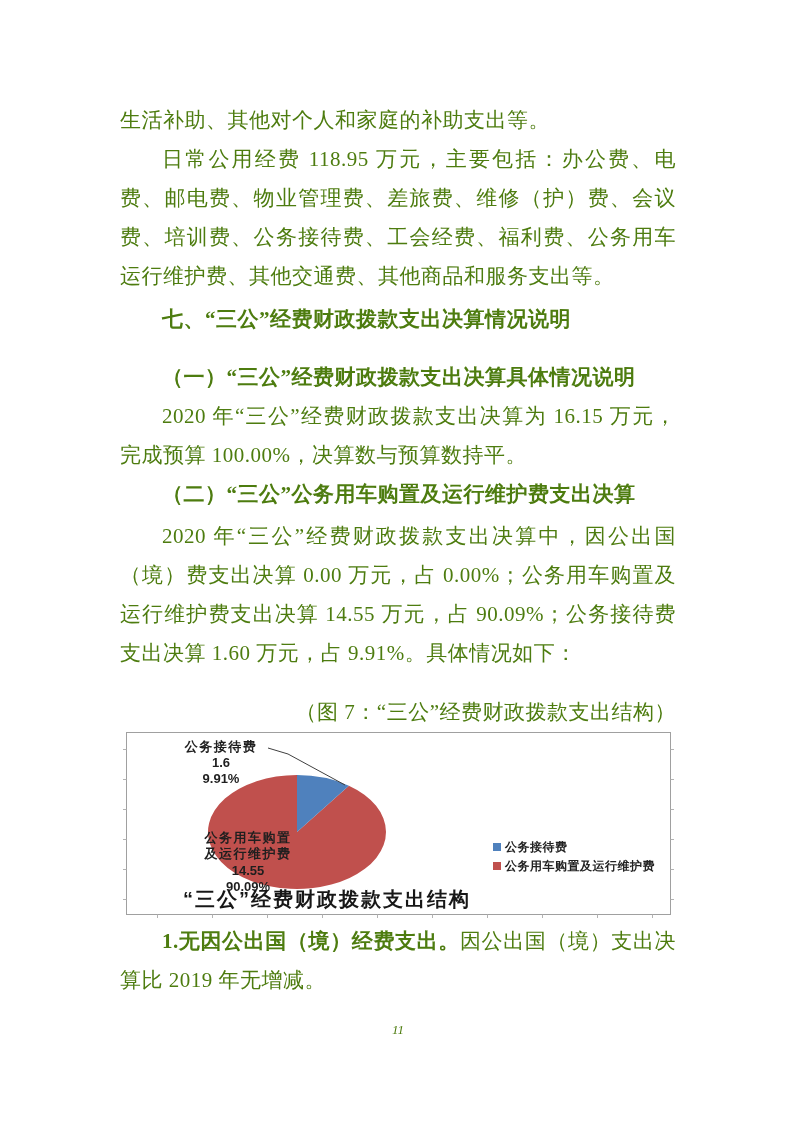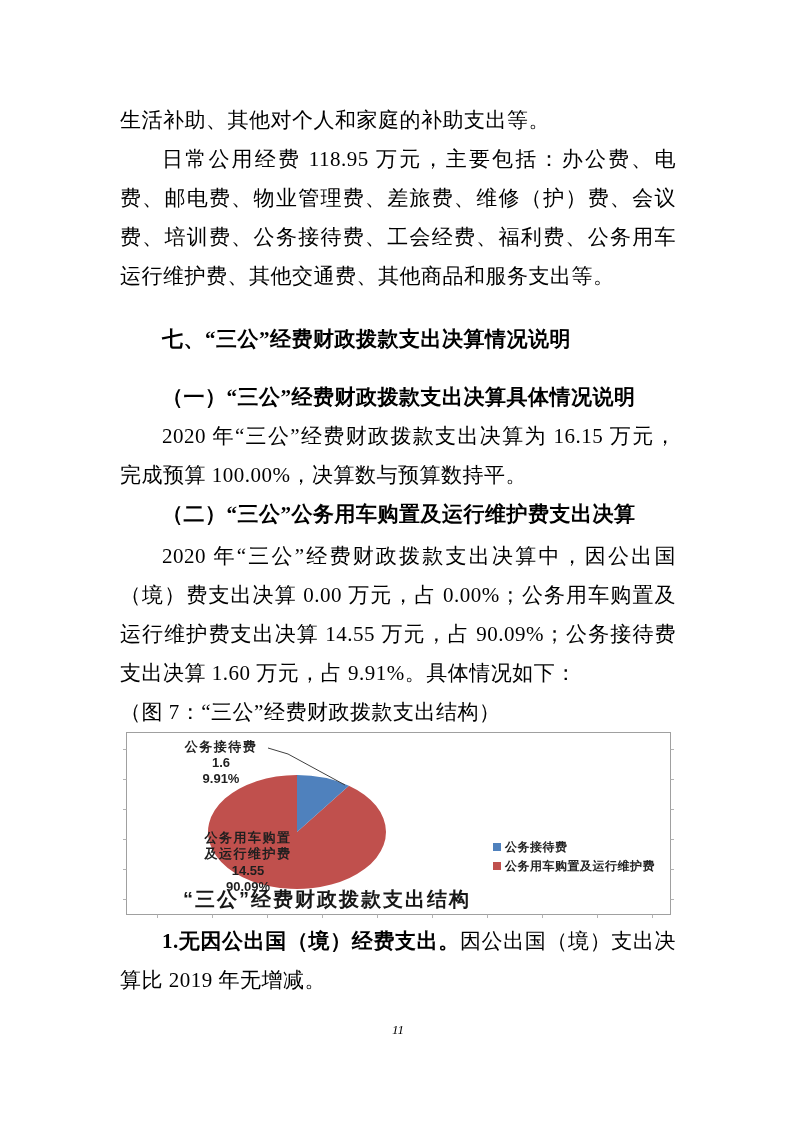--- a/index.html
+++ b/index.html
@@ -1,34 +1,34 @@
 <!DOCTYPE html>
 <html><head>
 <meta charset="utf-8">
 <style>
   html,body { margin:0; padding:0; background:#ffffff; }
   .page {
     position:relative; width:793px; height:1122px; background:#ffffff;
-    font-family:"Liberation Serif","DejaVu Serif",serif; color:#000000;
+    font-family:"Liberation Serif","DejaVu Serif",serif; color:#4d7c0f;
     overflow:hidden;
     border-radius:8px;
   }
   .content { margin:0 117px 0 120px; padding-top:101px; width:556px; }
   .para {
     margin:0; font-size:21px; line-height:39px;
     text-align:justify; text-justify:inter-character;
     letter-spacing:0.5px;
   }
   .indent { text-indent:2em; }
   .bold { font-weight:bold; }
-  .mt-h1 { margin-top:24px; }
+  .mt-h1 { margin-top:4px; }
   .mt-h2 { margin-top:19px; }
   .mt-p3 { }
   .mt-p4 { margin-top:3px; }
-  .caption { text-align:left; text-indent:0; }
+  .caption { text-align:right; text-indent:0;margin-top:20px; }
   .chart-box {
     position:relative; margin:0 0 0 6px; width:659px; height:183px;
   }
   .chart-box svg { position:absolute; left:-4px; top:-4px; }
   .mt-p5 { margin-top:7px; }
   .page-number {
     margin-top:22px; font-size:13px; line-height:16px;
     text-align:center; letter-spacing:0;font-style:italic;
   }
   

